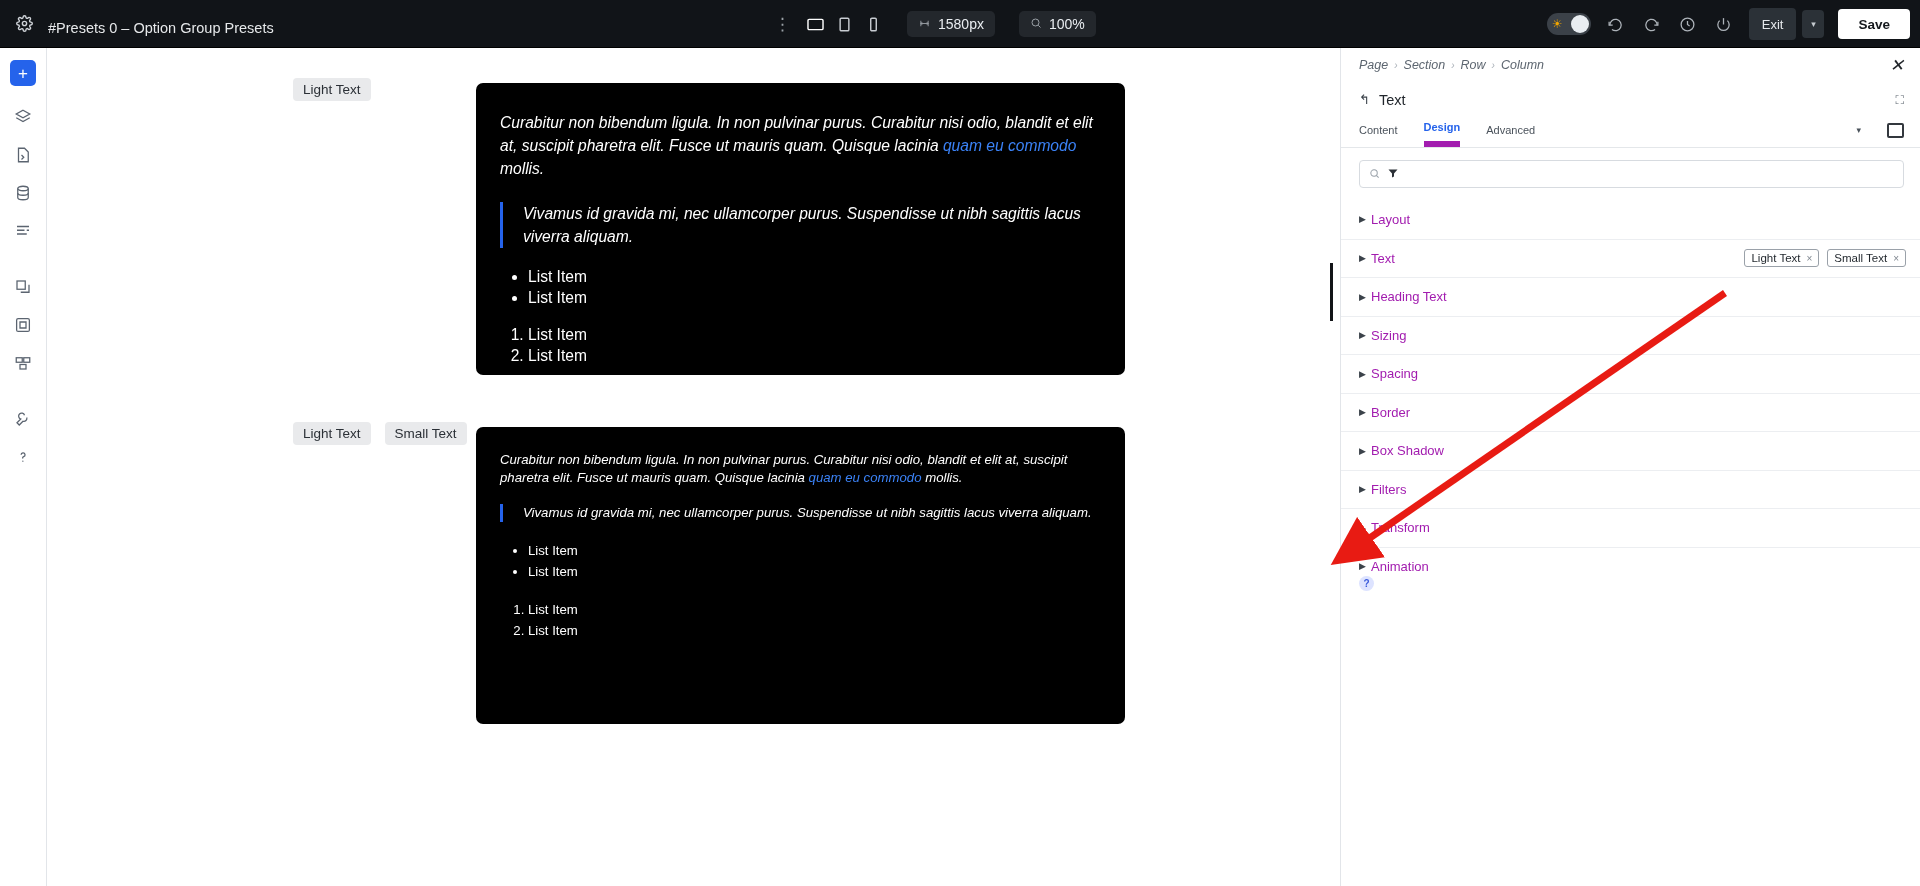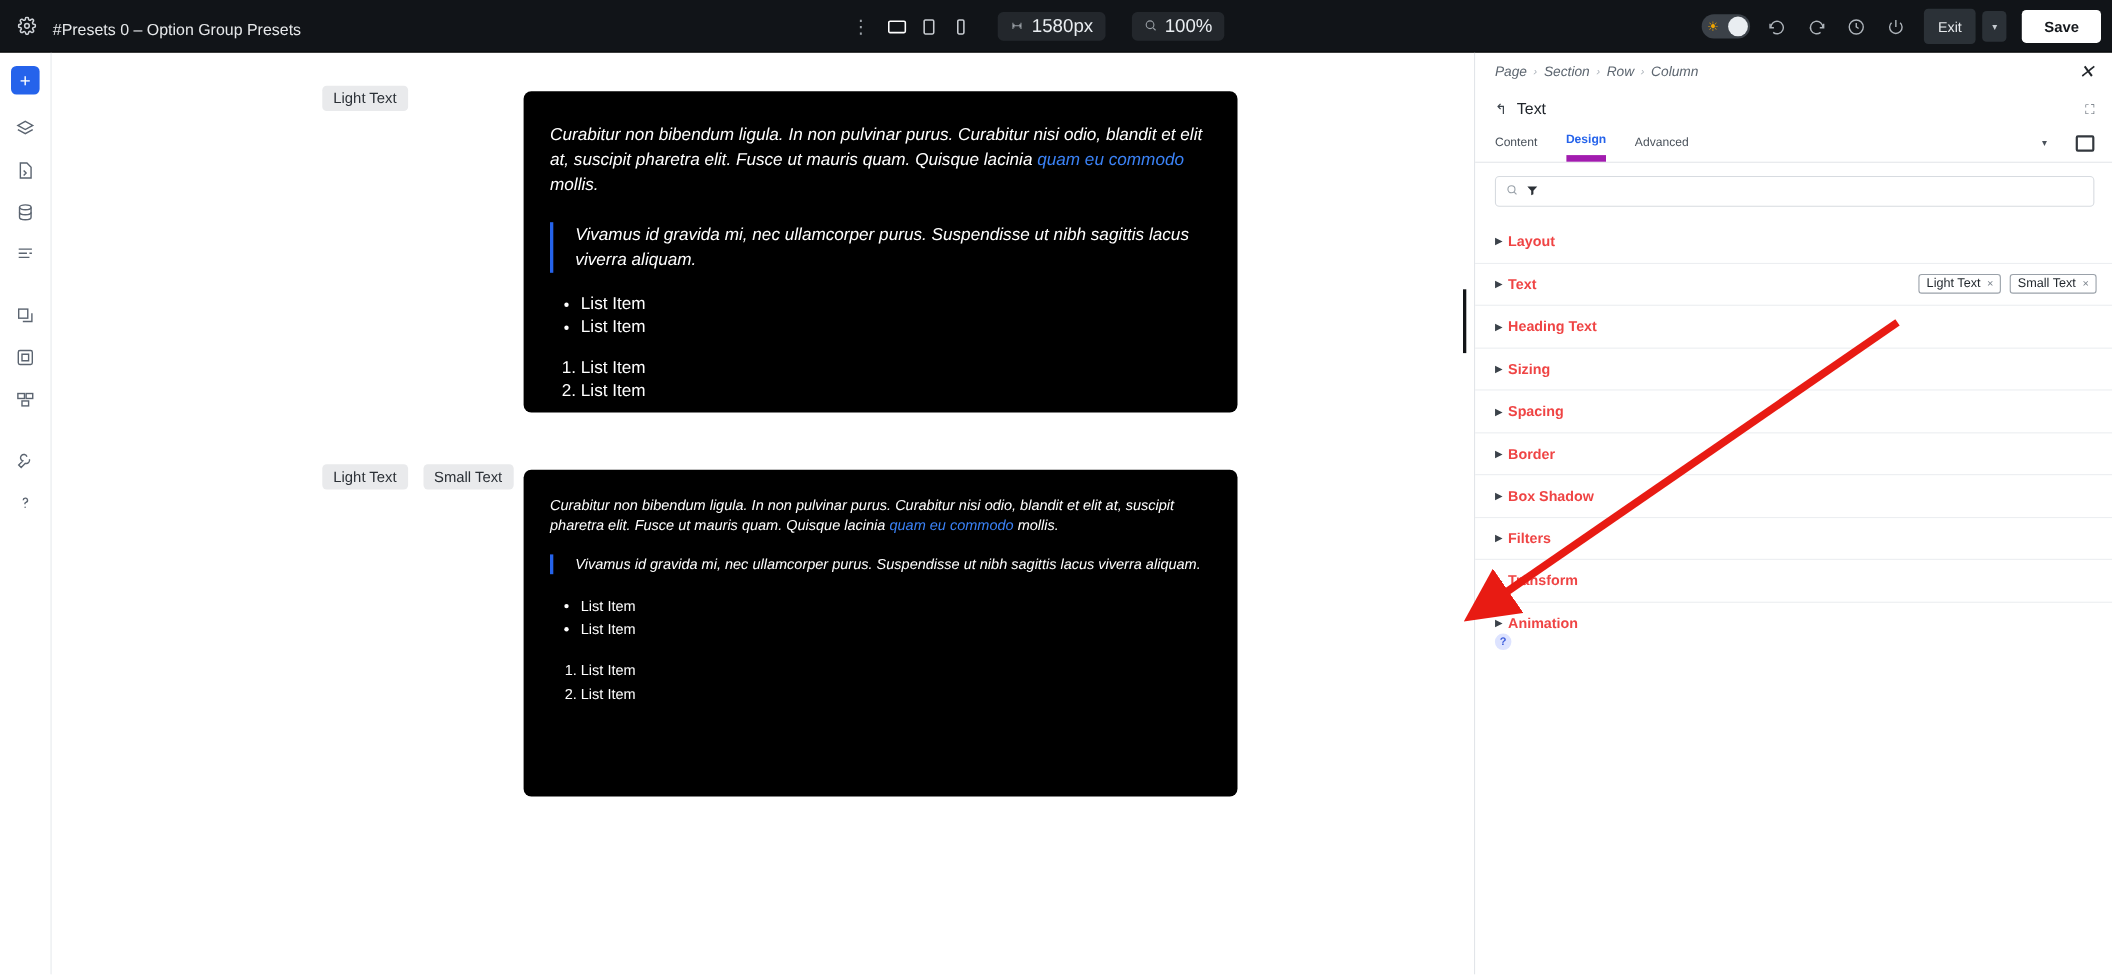--- a/index.html
+++ b/index.html
@@ -27,21 +27,21 @@
   .topbar-center {
     position: absolute; left: 770px; top: 0; height: 48px;
     display: flex; align-items: center; gap: 10px;
   }
   .dots-btn { color: #9aa0a6; font-size: 17px; letter-spacing: 1px; padding: 0 4px; line-height: 1;}
   .device-group { display: flex; align-items: center; gap: 10px; }
   .device-ico { display: flex; align-items: center; justify-content: center; color: #c8ccd1; }
   .device-ico.active { color: #ffffff; }
   .pill {
     height: 26px; border-radius: 5px; background: #23272c; display: flex; align-items: center;
-    gap: 7px; padding: 0 11px; color: #d9dde1; font-size: 17px;
+    gap: 7px; padding: 0 11px; color: #d9dde1; font-size: 14px;
   }
   .pill .val { color: #e9edf1; }
   .pill.width { margin-left: 14px; }
   .pill.zoom { margin-left: 14px; }
   .topbar-right {
     position: absolute; right: 10px; top: 0; height: 48px; display: flex; align-items: center; gap: 14px;
   }
   .theme-toggle {
     width: 44px; height: 22px; border-radius: 11px; background: #3b4148;
     display: flex; align-items: center; padding: 2px; position: relative;
@@ -156,21 +156,21 @@
   }
   .search .filter { color: #2b3036; font-size: 12px; }
 
   .acc-list { margin-top: 12px; }
   .acc {
     display: flex; align-items: center; height: 38.5px; padding: 0 14px 0 18px;
     border-top: 1px solid #eceef1; position: relative;
   }
   .acc:first-child { border-top: none; }
   .acc .caret { color: #3b424a; font-size: 9px; width: 12px; }
-  .acc .label { font-size: 13px; color: #ef4444; font-weight: bold; }
+  .acc .label { font-size: 13px; color: #a21caf; font-weight: normal; }
   .acc-tags { margin-left: auto; display: flex; gap: 8px; align-items: center; }
   .acc-tag {
     border: 1px solid #c8cdd3; border-radius: 3px; font-size: 11.5px; color: #1f252b;
     padding: 2px 6px; display: flex; align-items: center; gap: 6px; background: #fff;
   }
   .acc-tag .x { color: #7e868f; font-size: 10px; }
   .acc-tag.hl { border-color: #9aa1a9; }
   .help-dot {
     position: absolute; left: 18px; top: 528px; width: 15px; height: 15px; border-radius: 50%;
     background: #dde3ff; color: #3b5bdb; font-size: 10px; display: flex; align-items: center;

